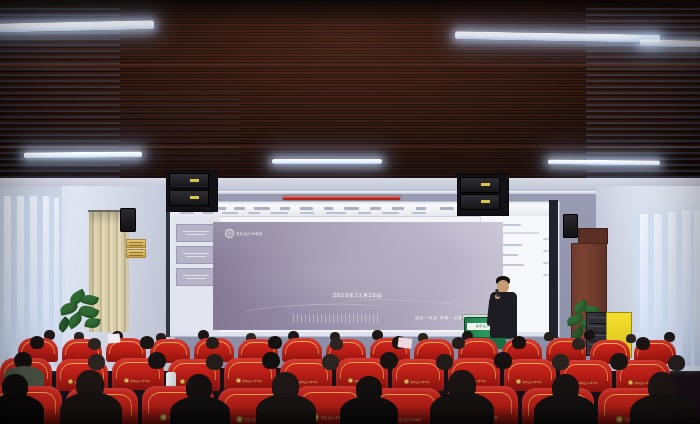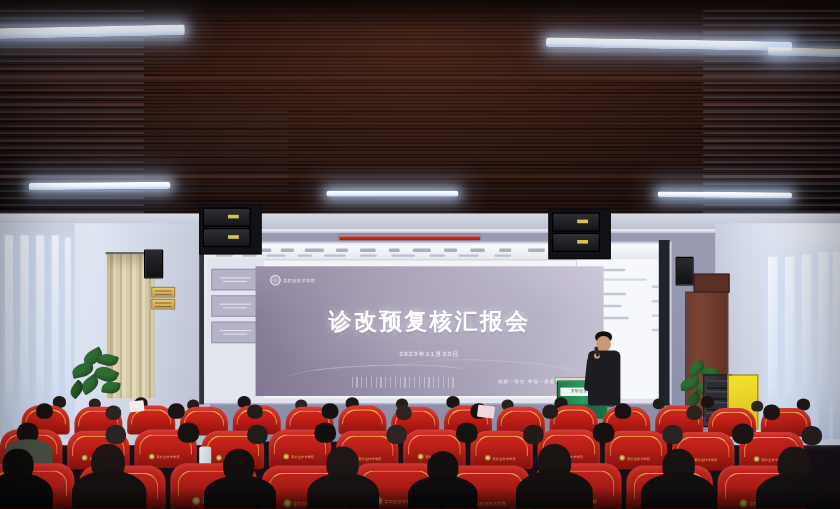--- a/index.html
+++ b/index.html
@@ -332,21 +332,20 @@
   </div>
 
   <div class="slide" style="left:213px;top:222px;width:290px;height:108px;">
     <div class="slide-vig"></div>
 
     <div class="slide-logo" style="left:12px;top:7px;">
       <span class="logo-ring"></span>
       <span class="slide-org">某职业技术学院</span>
     </div>
 
-    <div class="slide-title" style="top:33px;">诊改预复核汇报会</div>
     <div class="slide-date" style="top:70px;">2023年11月23日</div>
 
     <div class="slide-swoosh" style="left:26px;top:82px;width:150px;height:16px;"></div>
     <div class="slide-swoosh" style="left:120px;top:78px;width:160px;height:22px;transform:rotate(3deg);opacity:.6;"></div>
     <div class="slide-hatch" style="left:80px;top:92px;width:86px;height:9px;"></div>
 
     <div class="slide-slogan" style="left:202px;top:94px;">成就一学生  幸福一家庭</div>
   </div>
   <div class="proj-beam" style="left:213px;top:222px;width:290px;height:40px;"></div>
 

